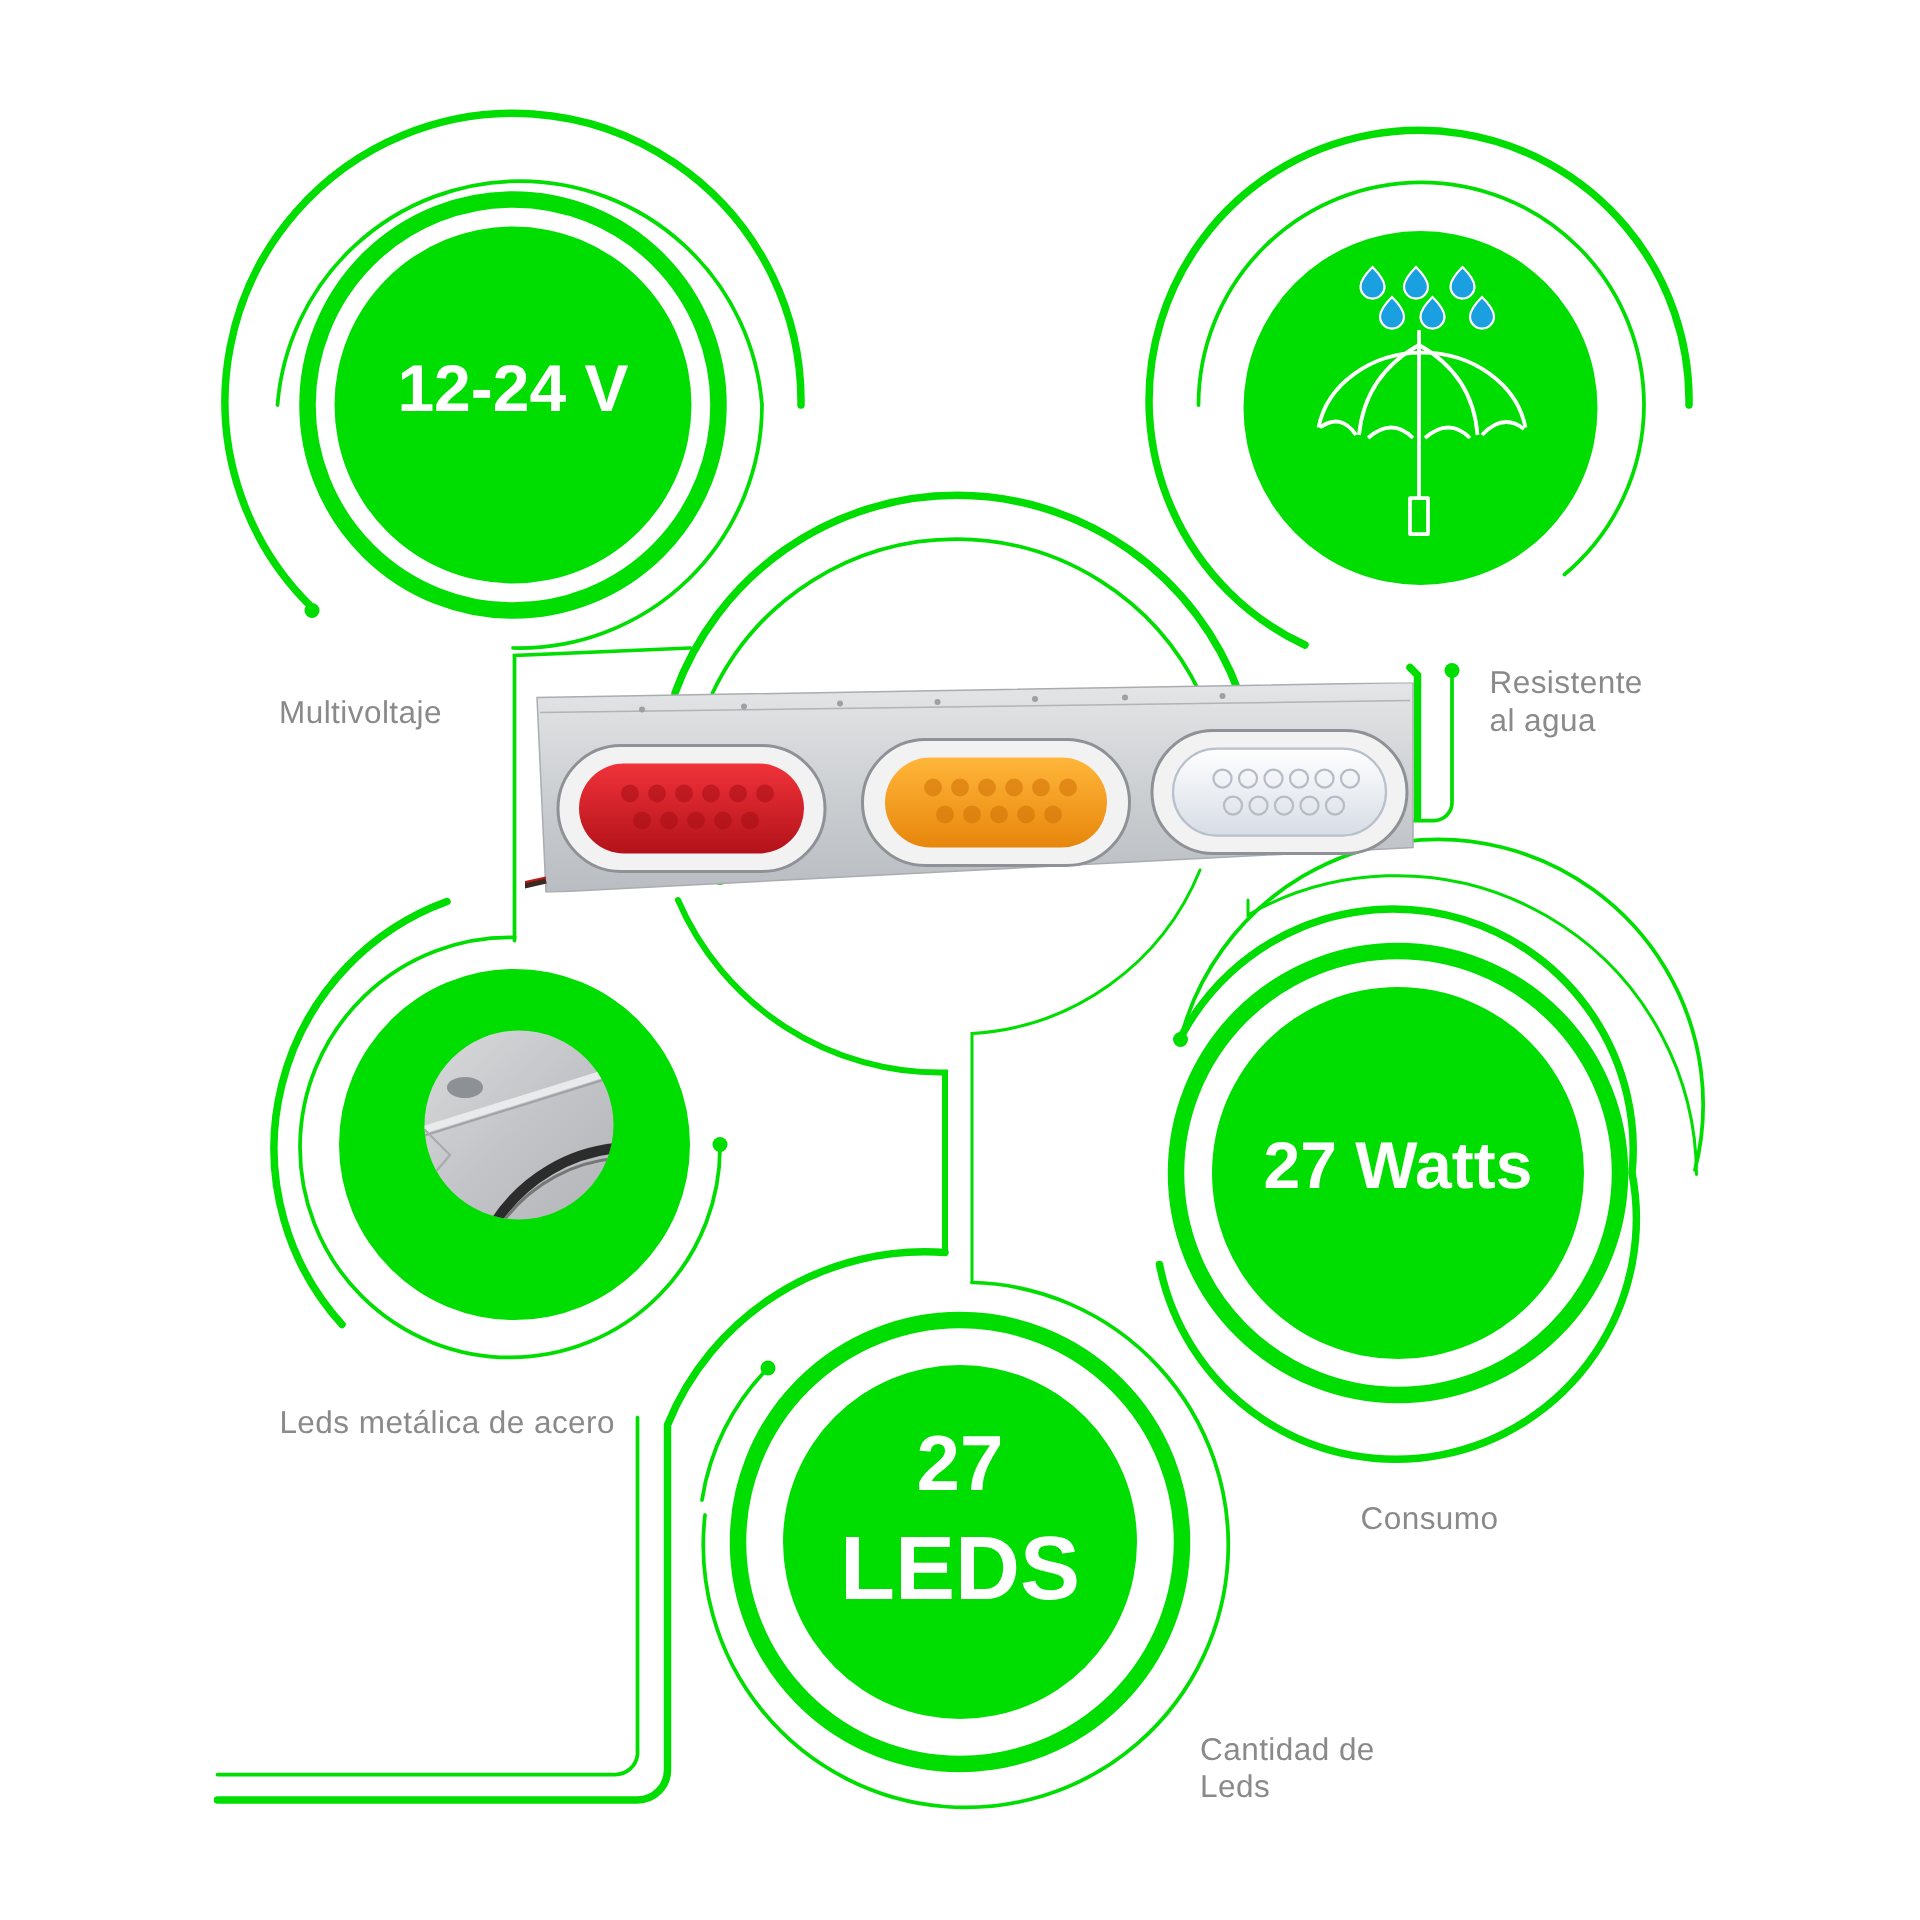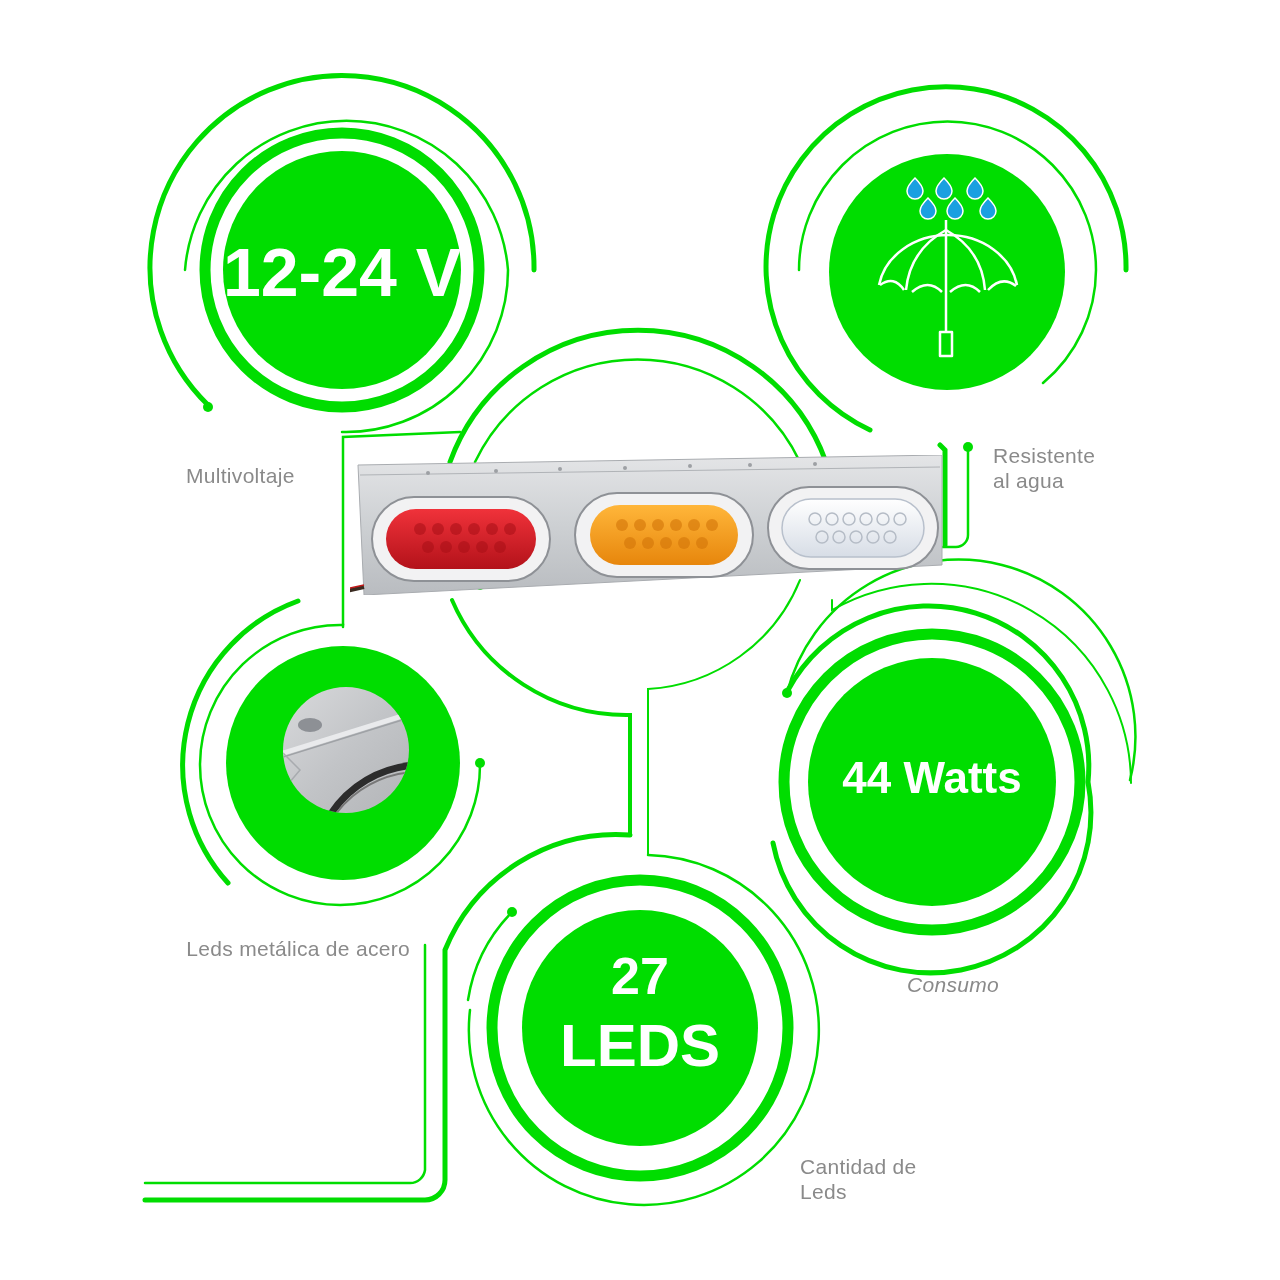--- a/index.html
+++ b/index.html
@@ -209,36 +209,36 @@
         <circle cx="523" cy="82" r="6"></circle>
         <circle cx="540" cy="82" r="6"></circle>
     </g>
   </g>
   <g>
     <path d="M 14 132 L -55 148" stroke="#3a2a20" stroke-width="4"></path>
     <path d="M 14 130 L -55 145" stroke="#c01818" stroke-width="1.5"></path>
   </g>
 </svg>
 
-<div class="badge-text" style="left:222px; top:238px; width:240px; font-size:68px;">12-24 V</div>
-
-<div class="badge-text" style="left:812px; top:756px; width:240px; font-size:44px;">44 Watts</div>
+<div class="badge-text" style="left:222px; top:238px; width:240px; font-size:44px;">12-24 V</div>
+
+<div class="badge-text" style="left:812px; top:756px; width:240px; font-size:44px;">27 Watts</div>
 
 <div class="badge-text" style="left:520px; top:950px; width:240px; font-size:52px;">27</div>
 <div class="badge-text" style="left:520px; top:1016px; width:240px; font-size:60px;">LEDS</div>
 
 <div class="label" style="left:186px; top:463px;">Multivoltaje</div>
 
 <div class="label" style="left:993px; top:443px;">
   <div>Resistente</div>
   <div>al agua</div>
 </div>
 
 <div class="label right" style="left:100px; top:936px; width:310px;">
   <div>Leds metálica de acero</div>
 </div>
 
-<div class="label" style="left:907px; top:972px;font-style:italic;">Consumo</div>
+<div class="label" style="left:907px; top:1000px;">Consumo</div>
 
 <div class="label" style="left:800px; top:1154px;">
   <div>Cantidad de</div>
   <div>Leds</div>
 </div>
 
 </body></html>

